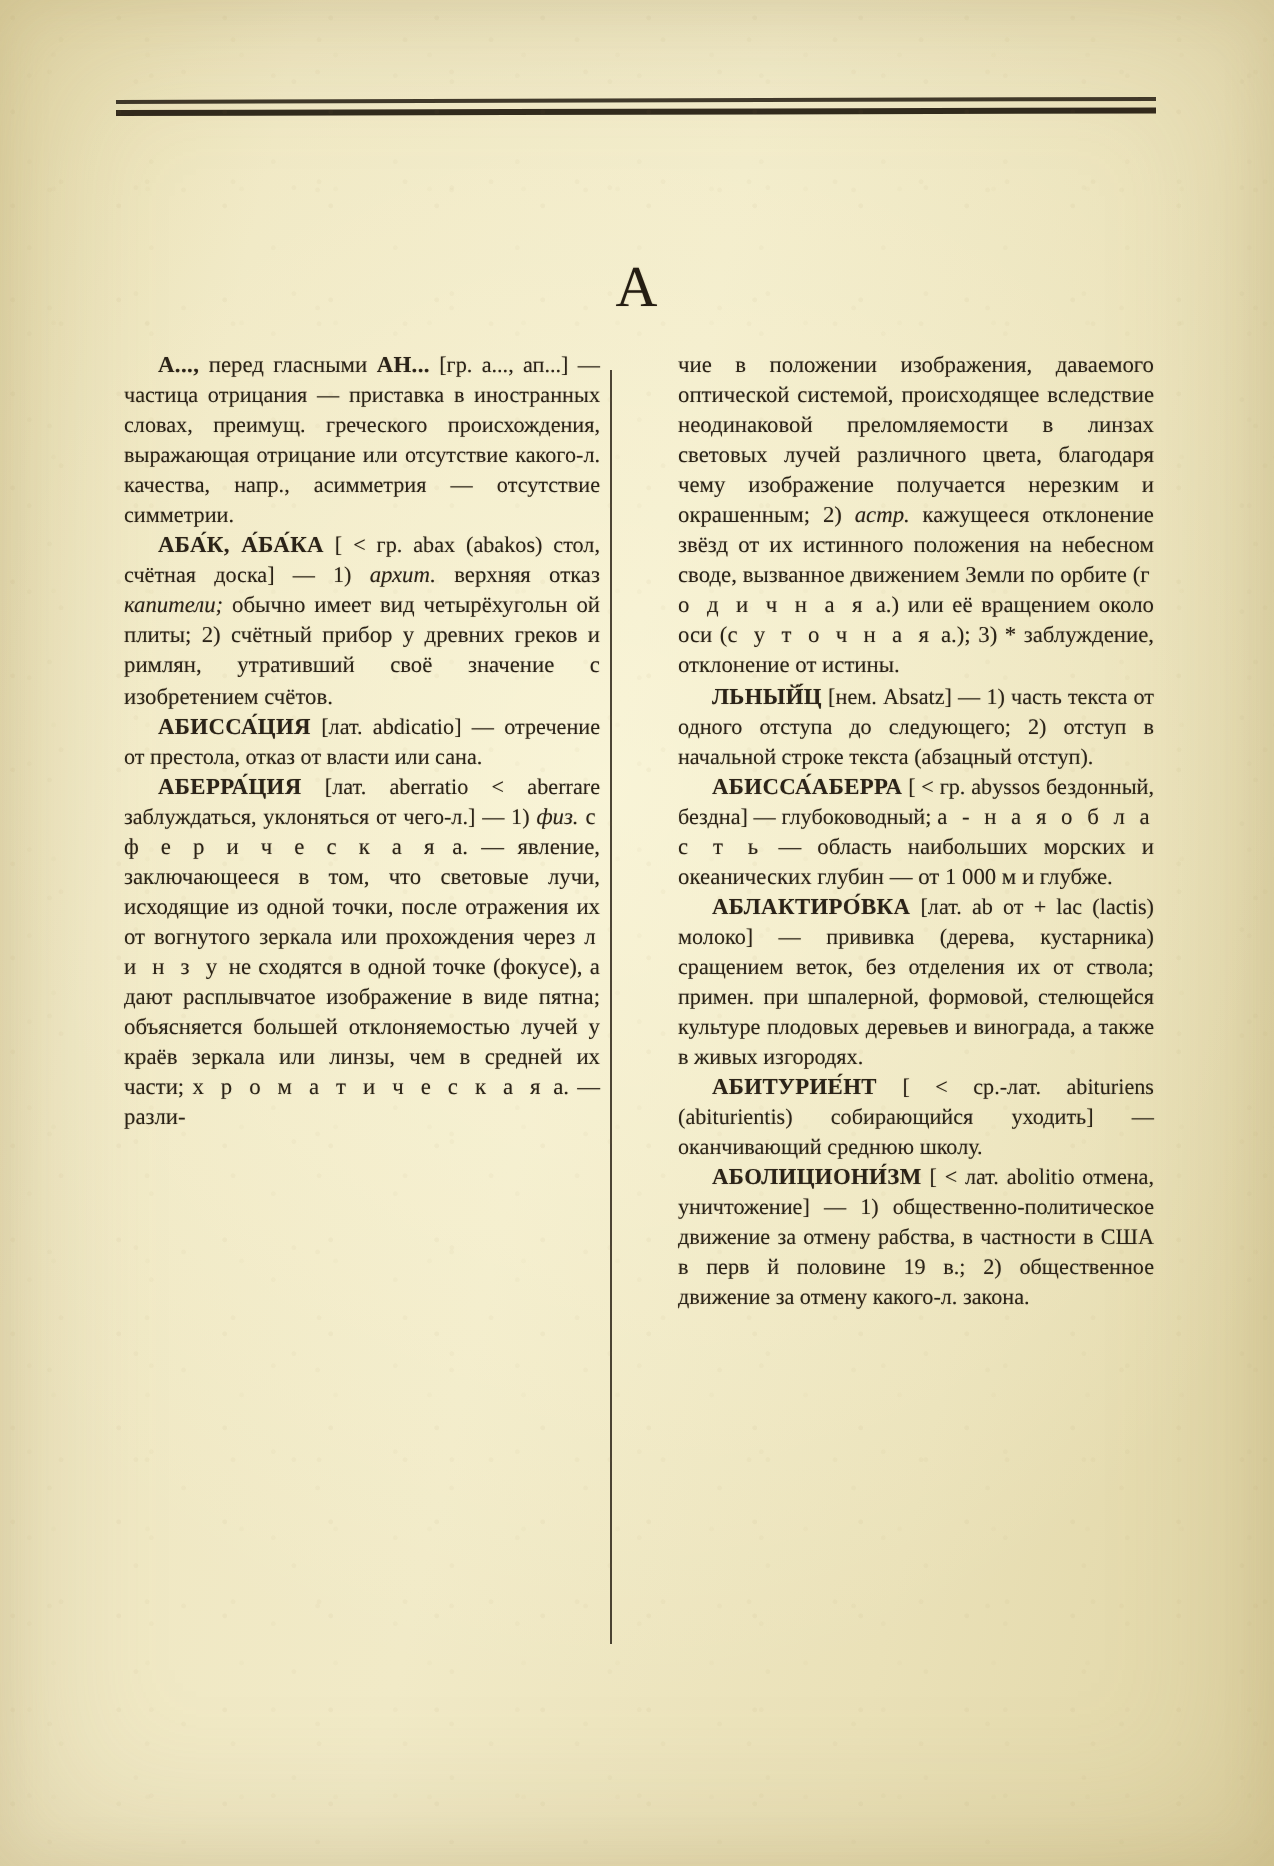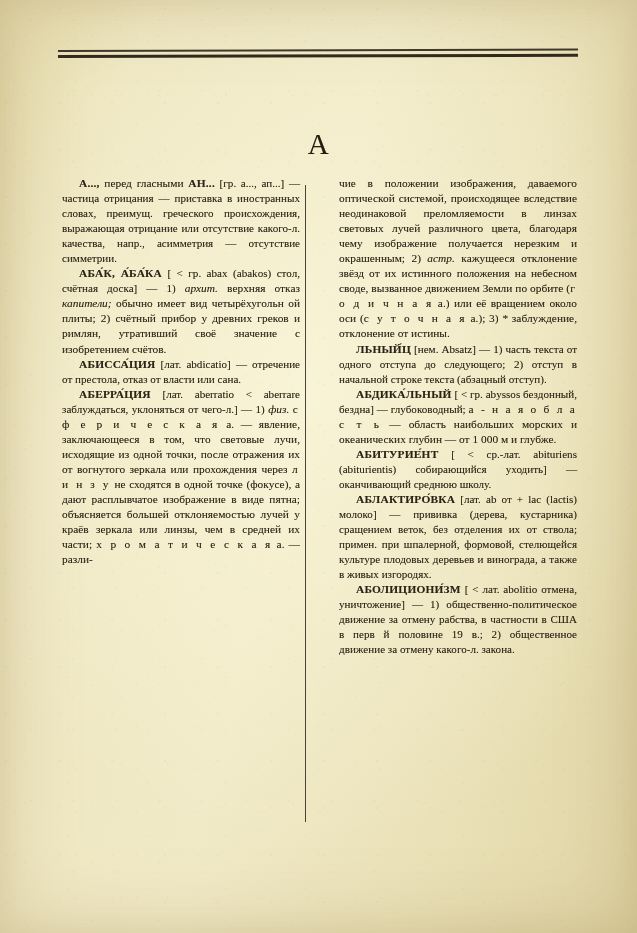--- a/index.html
+++ b/index.html
@@ -175,29 +175,29 @@
 
       <p class="cont">
         <span>чие в положении изображения, даваемого оптической системой, происходящее вследствие неодинаковой преломляемости в линзах световых лучей различного цвета, благодаря чему изображение получается нерезким и окрашенным; 2) </span><span class="it">астр.</span><span> кажущееся отклонение звёзд от их истинного положения на небесном своде, вызванное движением Земли по орбите (</span><span class="sp">г о д и ч н а я</span><span> а.) или её вращением около оси (</span><span class="sp">с у т о ч н а я</span><span> а.); 3) * заблуждение, отклонение от истины.</span>
       </p>
 
       <p class="entry">
         <span class="hw">ЛЬНЫЙ́Ц</span><span class="lat"> [нем. Absatz] — 1) часть текста от одного отступа до следующего; 2) отступ в начальной строке текста (абзацный отступ).</span>
       </p>
 
       <p class="entry">
-        <span class="hw">АБДИКА́ЛЬНЫЙ</span><span class="lat"> [ &lt; гр. abyssos бездонный, бездна] — глубоководный; </span><span class="sp">а - н а я   о б л а с т ь</span><span> — область наибольших морских и океанических глубин — от 1 000 м и глубже.</span>
+        <span class="hw">АБИССА́АБЕРРА</span><span class="lat"> [ &lt; гр. abyssos бездонный, бездна] — глубоководный; </span><span class="sp">а - н а я   о б л а с т ь</span><span> — область наибольших морских и океанических глубин — от 1 000 м и глубже.</span>
+      </p>
+
+      <p class="entry">
+        <span class="hw">АБЛАКТИРО́ВКА</span><span class="lat"> [лат. ab от + lac (lactis) молоко] — прививка (дерева, кустарника) сращением веток, без отделения их от ствола; примен. при шпалерной, формовой, стелющейся культуре плодовых деревьев и винограда, а также в живых изгородях.</span>
       </p>
 
       <p class="entry">
         <span class="hw">АБИТУРИЕ́НТ</span><span class="lat"> [ &lt; ср.-лат. abituriens (abiturientis) собирающийся уходить] — оканчивающий среднюю школу.</span>
-      </p>
-
-      <p class="entry">
-        <span class="hw">АБЛАКТИРО́ВКА</span><span class="lat"> [лат. ab от + lac (lactis) молоко] — прививка (дерева, кустарника) сращением веток, без отделения их от ствола; примен. при шпалерной, формовой, стелющейся культуре плодовых деревьев и винограда, а также в живых изгородях.</span>
       </p>
 
       <p class="entry">
         <span class="hw">АБОЛИЦИОНИ́ЗМ</span><span class="lat"> [ &lt; лат. abolitio отмена, уничтожение] — 1) общественно-политическое движение за отмену рабства, в частности в США в перв й половине 19 в.; 2) общественное движение за отмену какого-л. закона.</span>
       </p>
 
     </div>
   </div>
 
   <div id="grain"></div>

